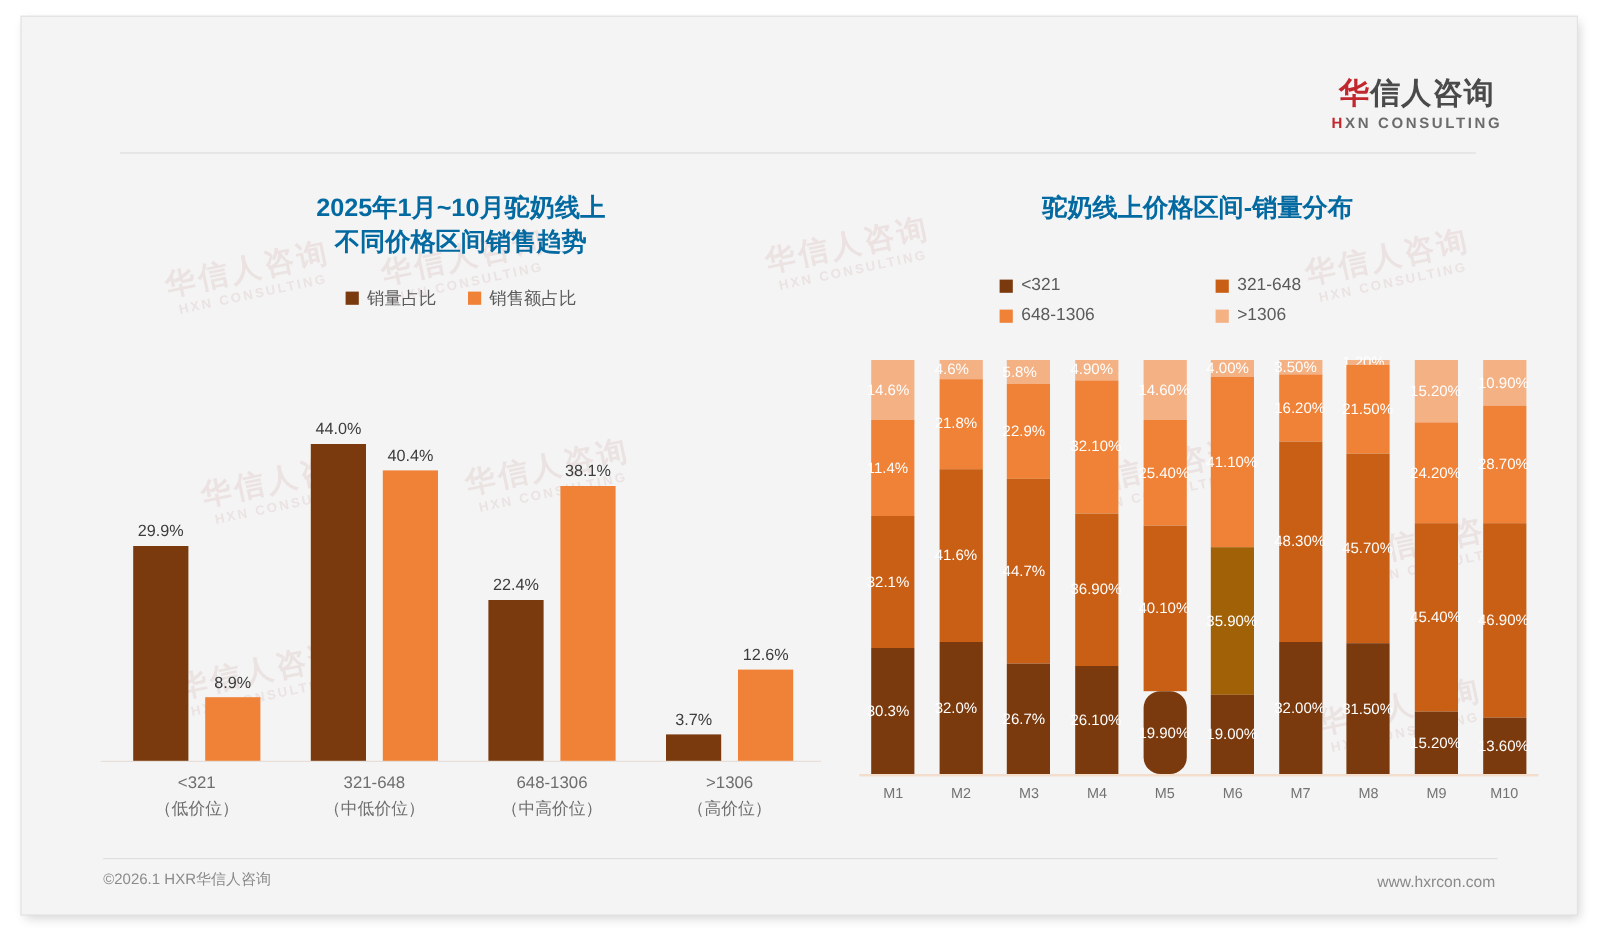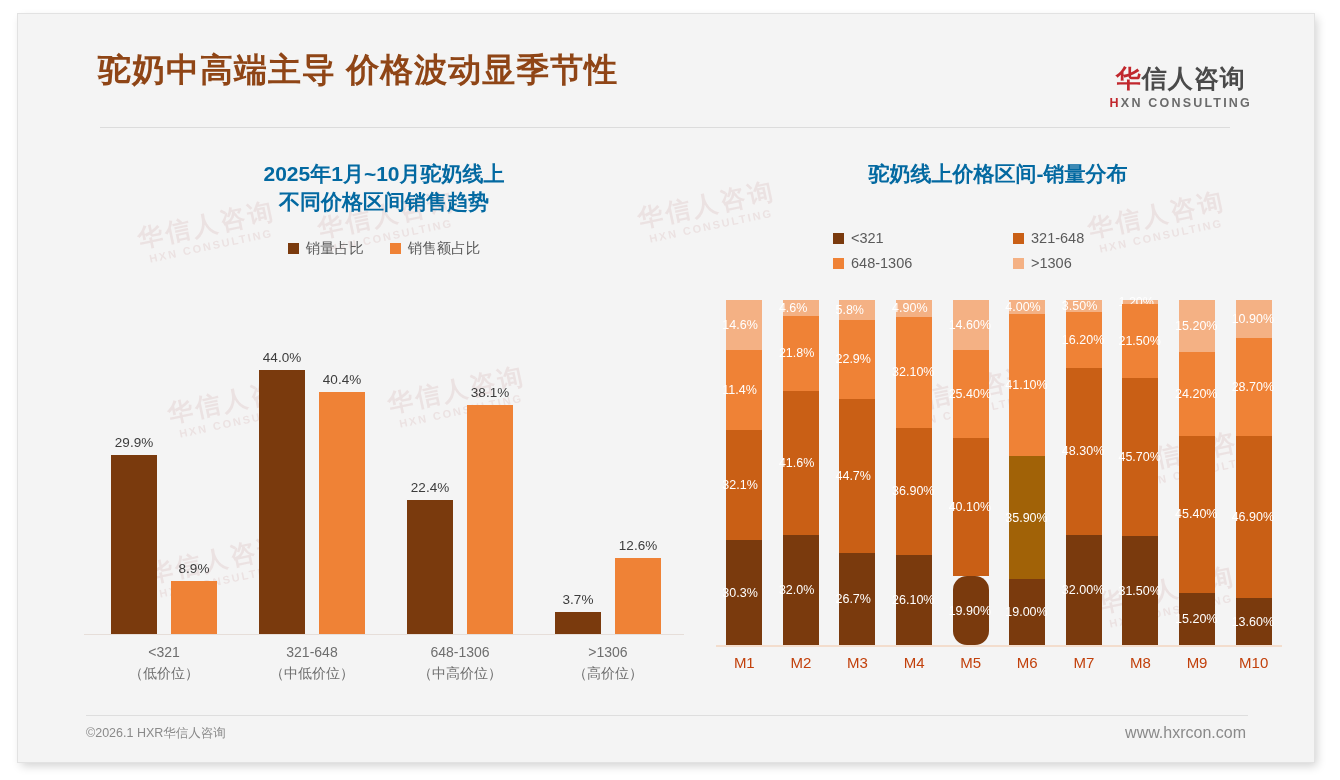--- a/index.html
+++ b/index.html
@@ -62,43 +62,42 @@
   .axis-r{position:absolute;left:8px;top:511px;width:566px;height:1.5px;background:#f3ddcd;}
   .stacks{position:absolute;left:8px;top:166px;width:566px;height:345px;display:flex;}
   .stk{flex:1;display:flex;justify-content:center;align-items:flex-end;}
   .stkcol{width:36px;height:100%;display:flex;flex-direction:column;}
   .seg{width:36px;position:relative;overflow:visible;}
   .seg span{
     position:absolute;left:-4px;top:50%;transform:translateY(-50%);
     font-size:12.5px;color:#ffffff;white-space:nowrap;
   }
   .xr-row{position:absolute;left:8px;top:520px;width:566px;display:flex;}
-  .xr{flex:1;text-align:center;font-size:15px;color:#c2410c;}
+  .xr{flex:1;text-align:center;font-size:12px;color:#737373;}
 
   
   .wm{
     position:absolute;pointer-events:none;user-select:none;
     color:#d9b9b9;opacity:.30;font-weight:bold;
     transform:rotate(-12deg);text-align:center;line-height:1.25;
   }
   .wm .w1{font-size:25px;letter-spacing:3px;}
   .wm .w2{font-size:11px;letter-spacing:2px;}
 
   
   .ftr-rule{position:absolute;left:68px;bottom:46px;width:1162px;height:1px;background:#dedede;}
   .ftr-l{position:absolute;left:68px;bottom:20px;font-size:12.5px;color:#8a8a8a;}
-  .ftr-r{position:absolute;right:68px;bottom:20px;font-size:16px;color:#8a8a8a;}
+  .ftr-r{position:absolute;right:68px;bottom:20px;font-size:13px;color:#8a8a8a;}
 </style>
 </head>
 <body>
 
 <div class="slide">
 
   <div class="hdr">
-    <div class="hdr-title">驼奶中高端主导 价格波动显季节性</div>
     <div class="hdr-rule"></div>
     <div class="logo">
       <div class="logo-cn"><span class="red">华</span><span>信人咨询</span></div>
       <div class="logo-en"><span class="red">H</span><span>XN CONSULTING</span></div>
     </div>
   </div>
 
   <div class="wm" style="left:120px;top:195px;">
     <div class="w1">华信人咨询</div>
     <div class="w2">HXN CONSULTING</div>

